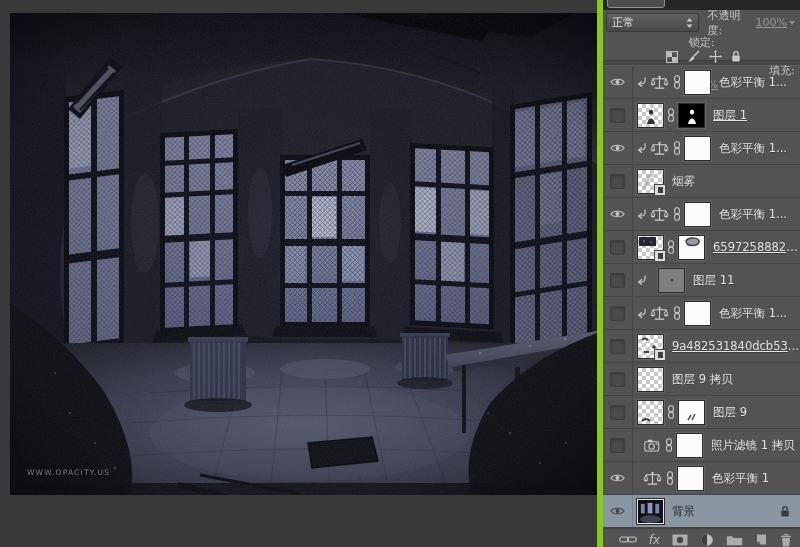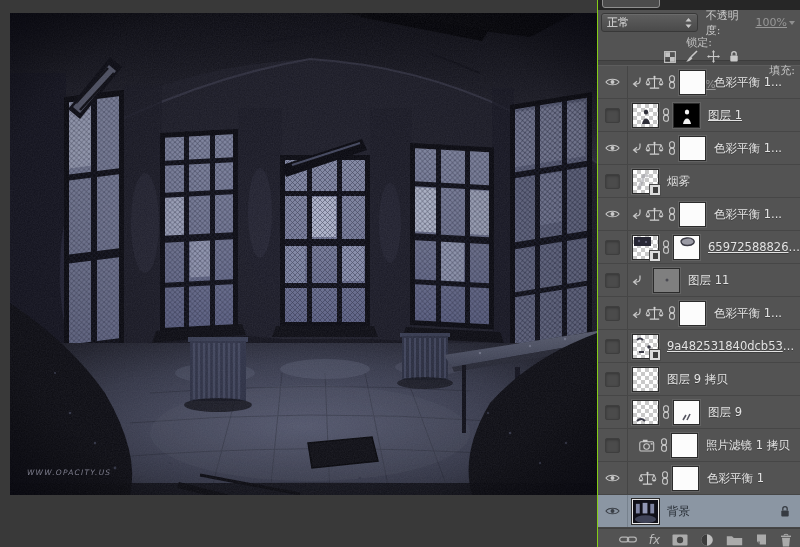--- a/index.html
+++ b/index.html
@@ -1,26 +1,26 @@
 <!DOCTYPE html>
 <html><head>
 <meta charset="utf-8">
 <style>
   html,body{margin:0;padding:0;background:#3a3a3a;width:800px;height:547px;overflow:hidden;
     font-family:"DejaVu Sans","Liberation Sans",sans-serif;}
   .app{position:relative;width:800px;height:547px;background:#3a3a3a;}
 
   
-  .canvas-area{position:absolute;left:0;top:0;width:597px;height:547px;background:#393939;font-style:italic;}
+  .canvas-area{position:absolute;left:0;top:0;width:597px;height:547px;background:#393939;}
   .photo{position:absolute;left:10px;top:13px;width:587px;height:482px;background:#14141d;}
   .photo svg{display:block;}
 
   
   .layers-panel{position:absolute;left:597px;top:0;width:203px;height:547px;background:#535353;
-    border-left:1px solid #84cc16;box-sizing:border-box;color:#d6d6d6;font-size:11px;}
+    border-left:6px solid #84cc16;box-sizing:border-box;color:#d6d6d6;font-size:11px;}
   .top-strip{position:relative;height:10px;background:#262626;overflow:hidden;}
   .mini-combo{position:absolute;left:4px;top:-8px;width:56px;height:14px;border:1px solid #8f8f8f;
     border-radius:3px;background:#4c4c4c;}
   .blend-row{height:25px;display:flex;align-items:center;padding:0 5px 0 3px;}
   .dropdown{width:88px;height:17px;background:linear-gradient(#5f5f5f,#4a4a4a);border:1px solid #383838;
     border-radius:3px;box-shadow:inset 0 1px 0 rgba(255,255,255,.08);display:flex;align-items:center;
     justify-content:space-between;padding:0 5px;color:#e4e4e4;}
   .fieldlabel{color:#c6c6c6;margin-left:8px;}
   .fieldvalue{color:#979797;margin-left:4px;text-decoration:underline;}
   .caret{width:0;height:0;border-left:3px solid transparent;border-right:3px solid transparent;

